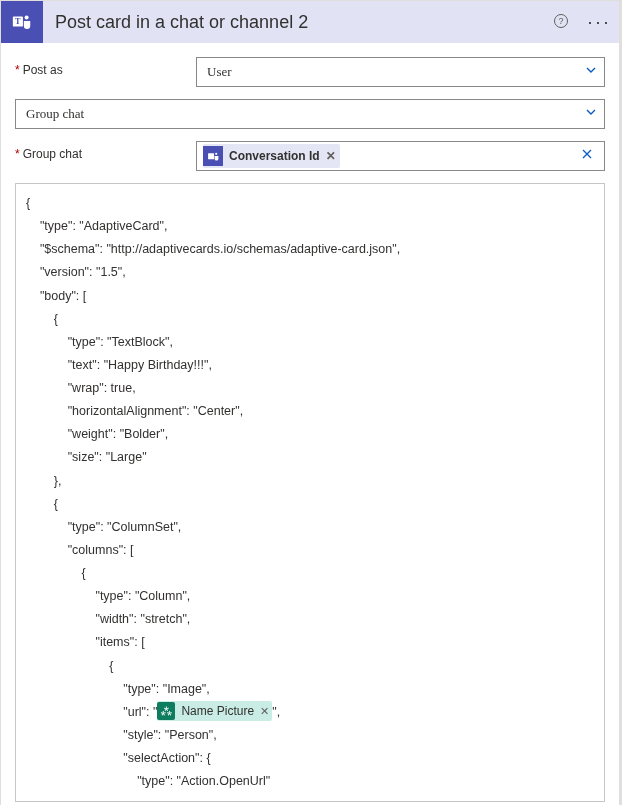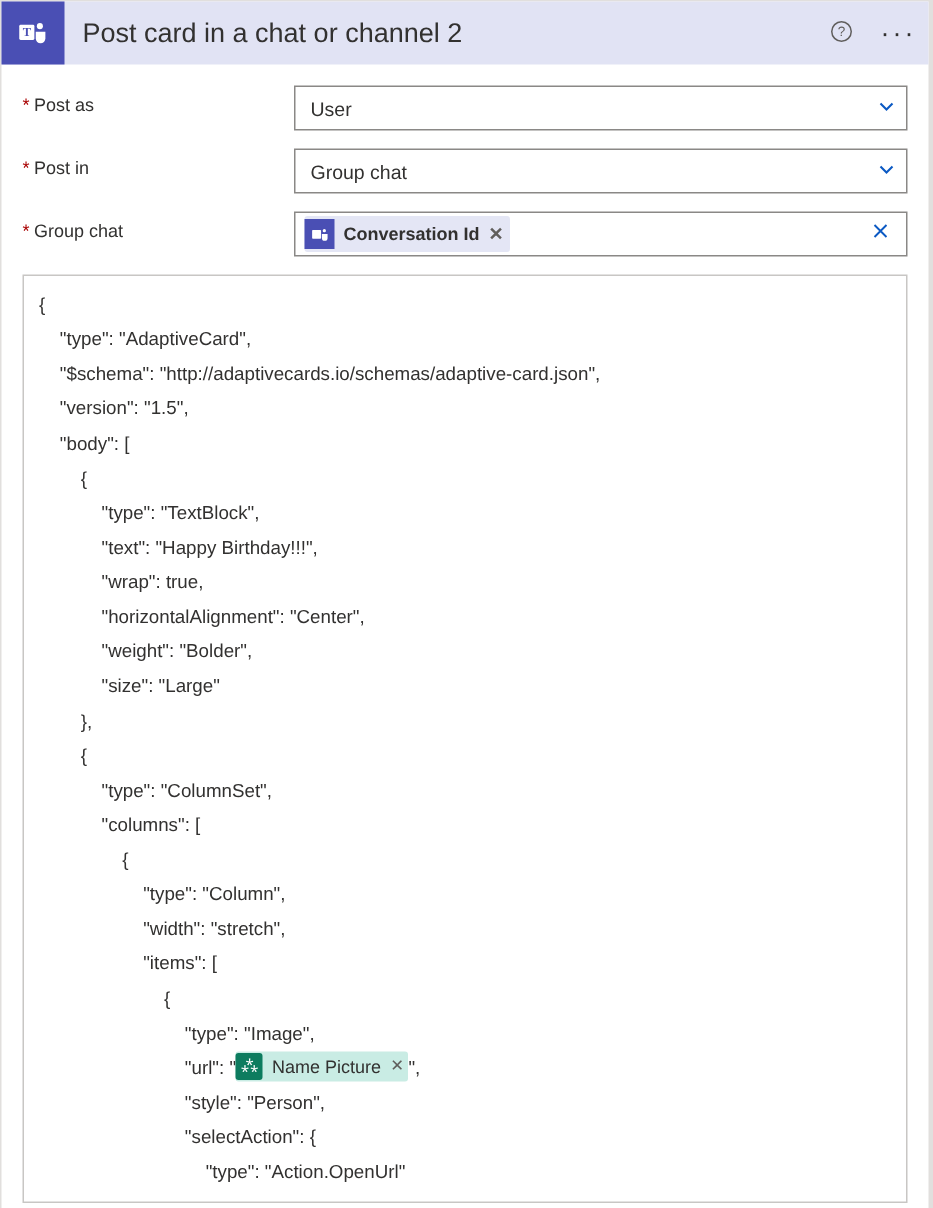--- a/index.html
+++ b/index.html
@@ -74,20 +74,21 @@
     flex: 1;
   }
   .select {
     height: 30px;
     border: 1px solid #8a8886;
     display: flex;
     align-items: center;
     padding: 0 6px 0 10px;
     background: #fff;
     cursor: pointer;
+    font-family: Liberation Serif, serif;
   }
   .select-text { flex: 1; }
   .chev {
     color: #0b59c3;
   }
   .token-row {
     height: 30px;
     border: 1px solid #8a8886;
     display: flex;
     align-items: center;
@@ -202,21 +203,20 @@
           <span class="chev">
             <svg width="14" height="14" viewBox="0 0 14 14">
                 <path d="M3 5l4 4 4-4" stroke="#0b59c3" stroke-width="1.4" fill="none"></path>
               </svg>
           </span>
         </div>
       </div>
     </div>
 
     <div class="row">
-      <div class="label-col"><span class="req">*</span><span>Post in</span></div>
       <div class="field-col">
         <div class="select">
           <span class="select-text">Group chat</span>
           <span class="chev">
             <svg width="14" height="14" viewBox="0 0 14 14">
                 <path d="M3 5l4 4 4-4" stroke="#0b59c3" stroke-width="1.4" fill="none"></path>
               </svg>
           </span>
         </div>
       </div>

